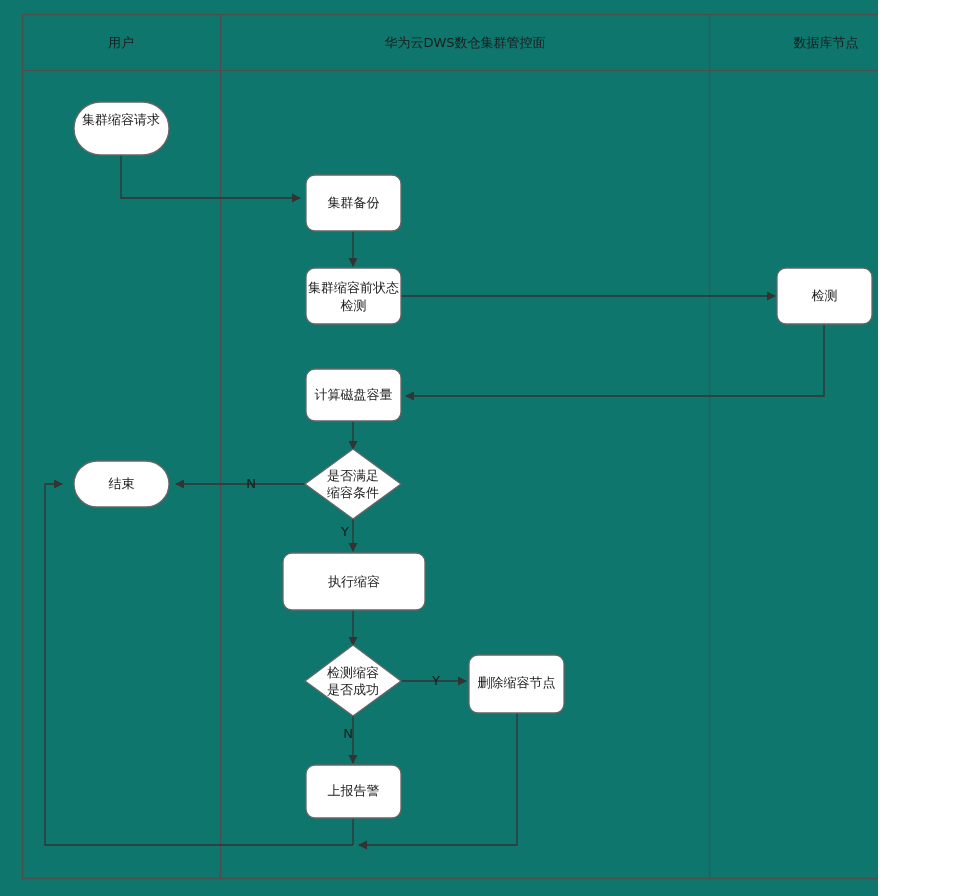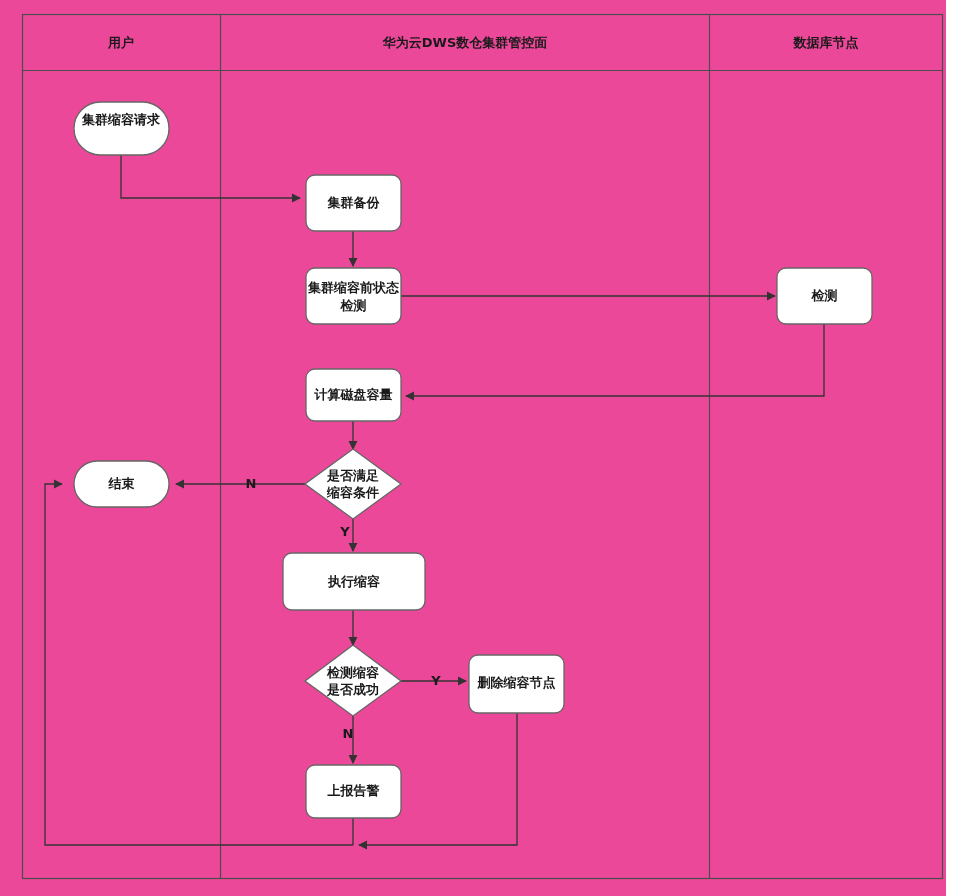--- a/index.html
+++ b/index.html
@@ -3,25 +3,24 @@
 <meta charset="utf-8">
 <style>
   html, body {
     margin: 0;
     padding: 0;
     background: #ffffff;
     font-family: "DejaVu Sans", "Liberation Sans", sans-serif;
   }
   #canvas {
     position: relative;
-    width: 946px;
+    width: 878px;
     height: 896px;
-    background: #ec4899;
+    background: #0f766e;
     overflow: hidden;
-    font-weight: bold;
   }
   svg#diagram {
     position: absolute;
     top: 0;
     left: 0;
     width: 966px;
     height: 896px;
   }
   .lane-border { fill: none; stroke: #4d4d4d; stroke-width: 1.2; }
   .lane-divider { stroke: #4d4d4d; stroke-width: 1.2; }

